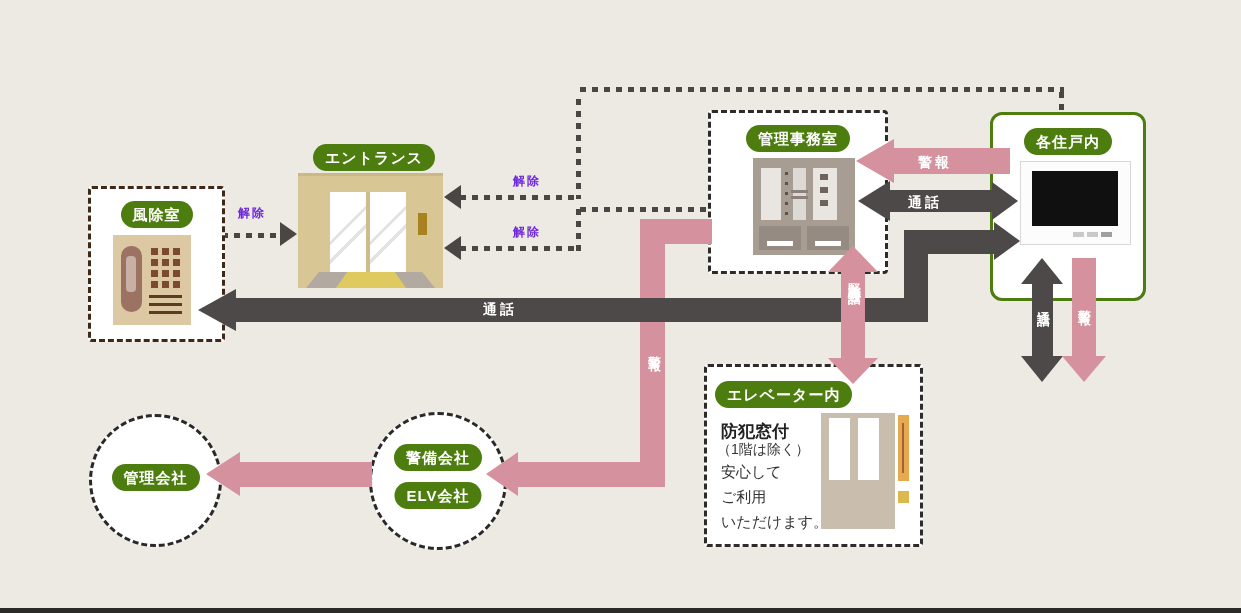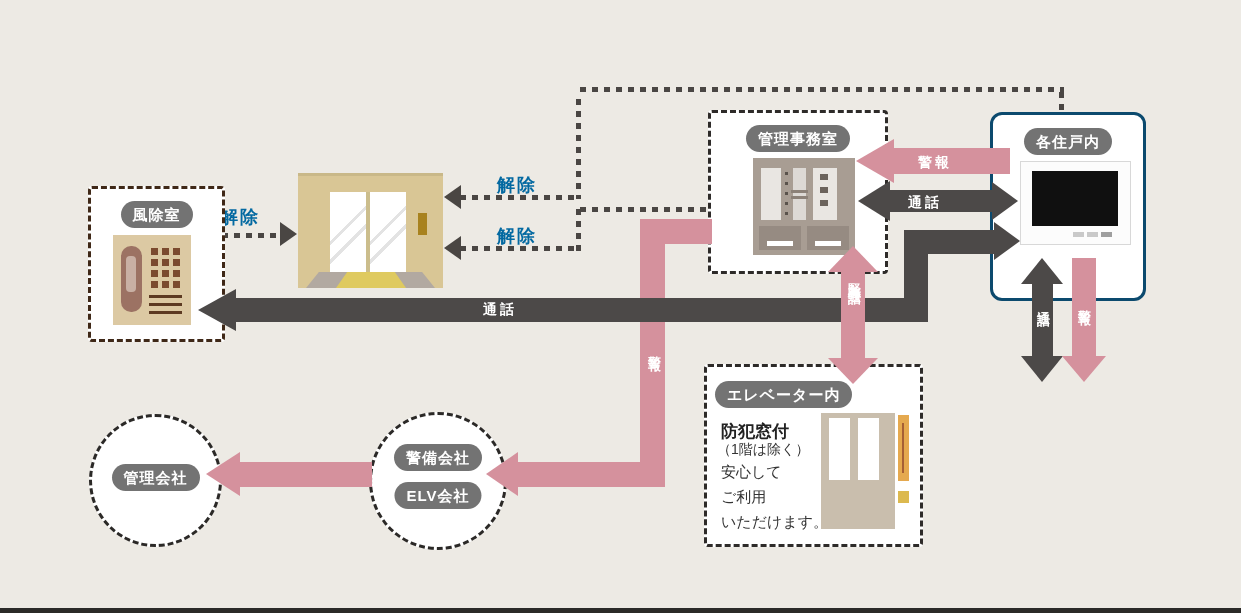--- a/index.html
+++ b/index.html
@@ -1,40 +1,40 @@
 <!DOCTYPE html>
 <html><head>
 <meta charset="utf-8">
 <style>
   html,body{margin:0;padding:0}
   .stage{position:relative;width:1241px;height:613px;background:#edeae4;overflow:hidden;
          font-family:"Liberation Sans","DejaVu Sans",sans-serif}
   .abs{position:absolute}
   
-  .pill{position:absolute;background:#737373;color:#fff;font-weight:bold;font-size:15px;
+  .pill{position:absolute;background:#4d7c0f;color:#fff;font-weight:bold;font-size:15px;
         line-height:1;padding:6px 12px;border-radius:16px;letter-spacing:1px;white-space:nowrap}
   .cx{left:50%;transform:translateX(-50%)}
   
   .box-dash{position:absolute;background:#fff;border:3px dashed #2e2b29;border-radius:4px}
   .box-brown{position:absolute;background:#fff;border:3px dashed #3f2817;border-radius:4px}
-  .box-solid{position:absolute;background:#fff;border:3px solid #0c4a6e;border-radius:12px}
+  .box-solid{position:absolute;background:#fff;border:3px solid #4d7c0f;border-radius:12px}
   .circle{position:absolute;background:#fff;border:3px dashed #2b2927;border-radius:50%}
   
   .dot-h{position:absolute;height:5px;background:repeating-linear-gradient(90deg,#4a4643 0 6px,transparent 6px 12px)}
   .dot-v{position:absolute;width:5px;background:repeating-linear-gradient(180deg,#4a4643 0 6px,transparent 6px 12px)}
   
   .bar{position:absolute}
   .pink{background:#d5919d}
   .dark{background:#4c4948}
   .tri{position:absolute;width:0;height:0;border-style:solid;border-color:transparent}
   
   .hlabel{position:absolute;color:#fff;font-weight:bold;font-size:14px;letter-spacing:3px;text-align:center}
   .vlabel{position:absolute;color:#fff;font-weight:bold;font-size:13px;letter-spacing:2px;
           writing-mode:vertical-rl;text-orientation:upright;text-align:center}
-  .kaijo{position:absolute;color:#0369a1;font-weight:bold;font-size:18px;letter-spacing:2px;}
+  .kaijo{position:absolute;color:#6d28d9;font-weight:bold;font-size:12px;letter-spacing:2px;text-align:center}
   
   .wb-device{position:absolute;left:22px;top:46px;width:78px;height:90px;background:#dcc9a3}
   .wb-handset{position:absolute;left:8px;top:11px;width:21px;height:66px;background:#9c7263;border-radius:10px}
   .wb-handset::after{content:"";position:absolute;left:5px;top:10px;width:10px;height:36px;background:#c9b0a4;border-radius:4px}
   .wb-keys{position:absolute;left:38px;top:13px;width:7px;height:7px;background:#7b4a2f;
            box-shadow:11px 0 #7b4a2f,22px 0 #7b4a2f,0 11px #7b4a2f,11px 11px #7b4a2f,22px 11px #7b4a2f,
            0 22px #7b4a2f,11px 22px #7b4a2f,22px 22px #7b4a2f,0 33px #7b4a2f,11px 33px #7b4a2f,22px 33px #7b4a2f}
   .wb-lines{position:absolute;left:36px;top:60px;width:33px;height:19px;
             background:repeating-linear-gradient(180deg,#5d3a22 0 3px,transparent 3px 8px)}
   .ent{position:absolute;left:298px;top:173px;width:145px;height:115px;background:#d9c695;
@@ -100,20 +100,21 @@
 
   <div class="box-brown" style="left:88px;top:186px;width:131px;height:150px">
     <div class="pill cx" style="top:12px">風除室</div>
     <div class="wb-device">
       <div class="wb-handset"></div>
       <div class="wb-keys"></div>
       <div class="wb-lines"></div>
     </div>
   </div>
 
+  <div class="pill" style="left:313px;top:144px">エントランス</div>
   <div class="ent">
     <div class="ent-doors">
       <div class="ent-pane" style="left:0"></div>
       <div class="ent-pane" style="left:40px"></div>
     </div>
     <div class="ent-handle"></div>
     <div class="ent-floor">
       <div class="ent-mat"></div>
     </div>
   </div>

